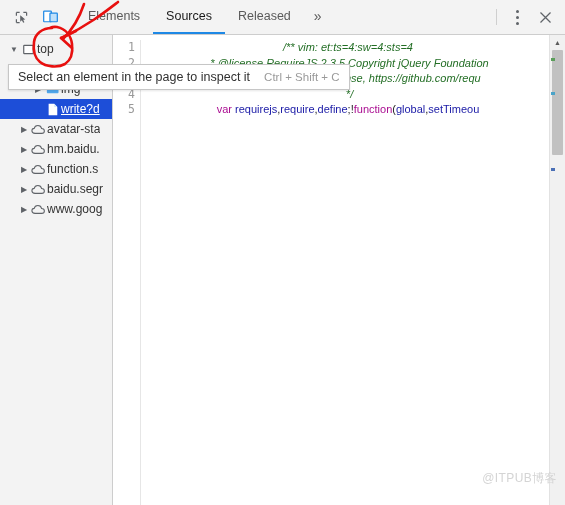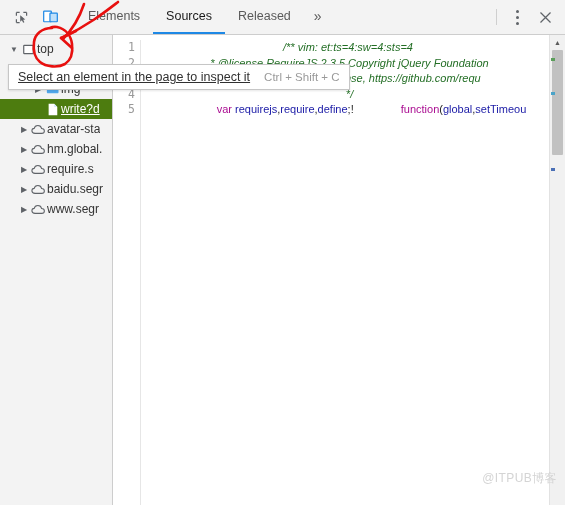--- a/index.html
+++ b/index.html
@@ -108,21 +108,20 @@
     box-shadow: 0 1px 2px rgba(0,0,0,0.10);
     display: flex;
     align-items: center;
     padding: 0 9px;
     z-index: 6;
     white-space: nowrap;
   }
   .tooltip .tt-main {
     font-size: 12.5px;
     color: #303030;
-    text-decoration: underline;
   }
   .tooltip .tt-key {
     font-size: 11.5px;
     color: #9a9a9a;
     margin-left: 14px;
   }
 
   
   .split {
     flex: 1;
@@ -146,21 +145,21 @@
     height: 20px;
     display: flex;
     align-items: center;
     white-space: nowrap;
     font-size: 12px;
     color: #333;
     cursor: pointer;
     position: relative;
   }
   .tree-row.selected {
-    background: #4d7c0f;
+    background: #1d4ed8;
     color: #ffffff;
     text-decoration: underline;
   }
   .twisty {
     width: 12px;
     min-width: 12px;
     display: flex;
     align-items: center;
     justify-content: center;
     font-size: 8px;
@@ -213,21 +212,21 @@
     min-width: 0;
     padding-left: 6px;
     font-family: Liberation Sans, sans-serif;
     font-size: 11px;
     line-height: 15.6px;
     white-space: pre;
     overflow: hidden;
     text-align: center;
   }
   .cm-comment { color: #236e25; font-style: italic; }
-  .cm-keyword { color: #aa0d91; margin-left: 47px; }
+  .cm-keyword { color: #aa0d91; }
   .cm-ident   { color: #1a1aa6; }
   .cm-plain   { color: #222222; }
 
   
   .vscroll {
     width: 15px;
     min-width: 15px;
     background: #f1f1f1;
     border-left: 1px solid #e2e2e2;
     display: flex;
@@ -396,33 +395,33 @@
 
       <div class="tree-row" style="padding-left:18px;">
         <span class="twisty">▶</span>
         <span class="tree-icon">
           <svg width="15" height="11" viewBox="0 0 16 12">
             <path d="M4.2 10.2 C1.9 10.2 0.8 8.8 0.8 7.4 C0.8 6.0 1.9 4.9 3.3 4.8
                      C3.7 2.9 5.3 1.6 7.3 1.6 C9.4 1.6 11.0 3.0 11.3 4.9
                      C13.0 5.0 14.4 6.0 14.4 7.5 C14.4 9.0 13.2 10.2 11.5 10.2 Z" fill="none" stroke="#5f6368" stroke-width="1.15"></path>
           </svg>
         </span>
-        <span class="tree-label">hm.global.</span>
-      </div>
-
-      <div class="tree-row" style="padding-left:18px;">
-        <span class="twisty">▶</span>
-        <span class="tree-icon">
-          <svg width="15" height="11" viewBox="0 0 16 12">
-            <path d="M4.2 10.2 C1.9 10.2 0.8 8.8 0.8 7.4 C0.8 6.0 1.9 4.9 3.3 4.8
-                     C3.7 2.9 5.3 1.6 7.3 1.6 C9.4 1.6 11.0 3.0 11.3 4.9
-                     C13.0 5.0 14.4 6.0 14.4 7.5 C14.4 9.0 13.2 10.2 11.5 10.2 Z" fill="none" stroke="#5f6368" stroke-width="1.15"></path>
-          </svg>
-        </span>
-        <span class="tree-label">require.s</span>
+        <span class="tree-label">hm.baidu.</span>
+      </div>
+
+      <div class="tree-row" style="padding-left:18px;">
+        <span class="twisty">▶</span>
+        <span class="tree-icon">
+          <svg width="15" height="11" viewBox="0 0 16 12">
+            <path d="M4.2 10.2 C1.9 10.2 0.8 8.8 0.8 7.4 C0.8 6.0 1.9 4.9 3.3 4.8
+                     C3.7 2.9 5.3 1.6 7.3 1.6 C9.4 1.6 11.0 3.0 11.3 4.9
+                     C13.0 5.0 14.4 6.0 14.4 7.5 C14.4 9.0 13.2 10.2 11.5 10.2 Z" fill="none" stroke="#5f6368" stroke-width="1.15"></path>
+          </svg>
+        </span>
+        <span class="tree-label">function.s</span>
       </div>
 
       <div class="tree-row" style="padding-left:18px;">
         <span class="twisty">▶</span>
         <span class="tree-icon">
           <svg width="15" height="11" viewBox="0 0 16 12">
             <path d="M4.2 10.2 C1.9 10.2 0.8 8.8 0.8 7.4 C0.8 6.0 1.9 4.9 3.3 4.8
                      C3.7 2.9 5.3 1.6 7.3 1.6 C9.4 1.6 11.0 3.0 11.3 4.9
                      C13.0 5.0 14.4 6.0 14.4 7.5 C14.4 9.0 13.2 10.2 11.5 10.2 Z" fill="none" stroke="#5f6368" stroke-width="1.15"></path>
           </svg>
@@ -432,21 +431,21 @@
 
       <div class="tree-row" style="padding-left:18px;">
         <span class="twisty">▶</span>
         <span class="tree-icon">
           <svg width="15" height="11" viewBox="0 0 16 12">
             <path d="M4.2 10.2 C1.9 10.2 0.8 8.8 0.8 7.4 C0.8 6.0 1.9 4.9 3.3 4.8
                      C3.7 2.9 5.3 1.6 7.3 1.6 C9.4 1.6 11.0 3.0 11.3 4.9
                      C13.0 5.0 14.4 6.0 14.4 7.5 C14.4 9.0 13.2 10.2 11.5 10.2 Z" fill="none" stroke="#5f6368" stroke-width="1.15"></path>
           </svg>
         </span>
-        <span class="tree-label">www.segr</span>
+        <span class="tree-label">www.goog</span>
       </div>
 
     </div>
 
     <div class="editor-wrap">
       <div class="code-area">
         <div class="gutter" id="gutter">
             <div>1</div>
             <div>2</div>
             <div>3</div>

